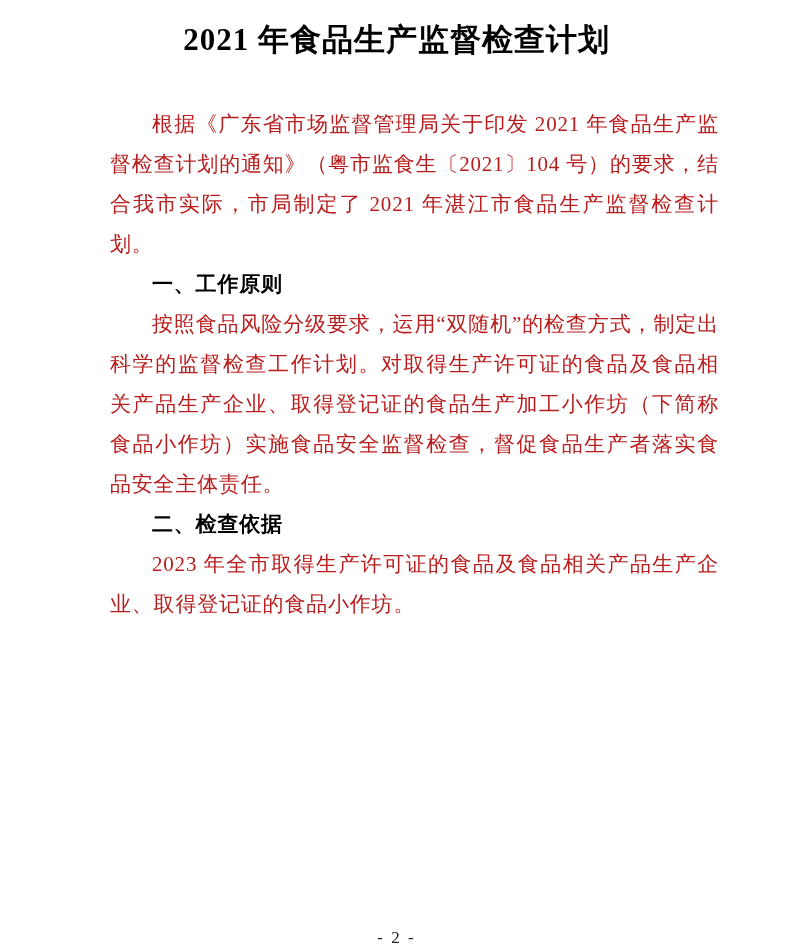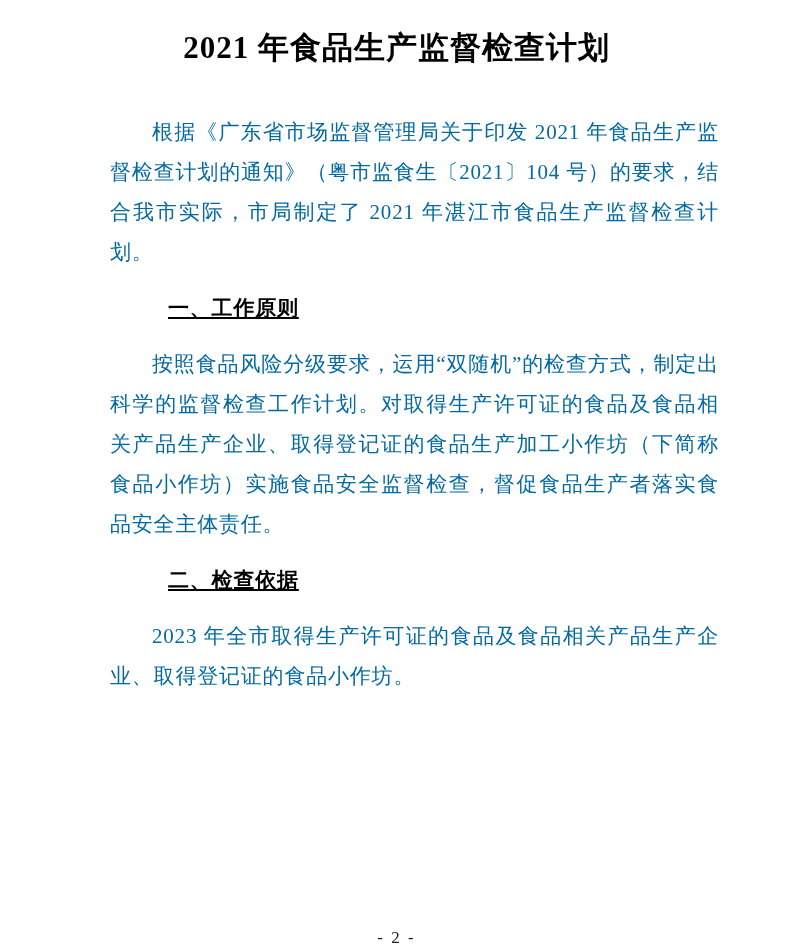--- a/index.html
+++ b/index.html
@@ -11,21 +11,21 @@
     position: relative;
     width: 793px;
     height: 952px;
     margin: 0 auto;
     background: #ffffff;
     color: #111111;
     overflow: hidden;
     font-family: "Liberation Serif", "DejaVu Serif", serif;
   }
   .doc-title {
-    margin: 8px;
+    margin: 0;
     padding-top: 20px;
     text-align: center;
     font-family: "Liberation Serif", "DejaVu Serif", serif;
     font-weight: bold;
     font-size: 31px;
     line-height: 40px;
     color: #000000;
     letter-spacing: 1px;
   }
   .content {
@@ -35,33 +35,32 @@
     padding-right: 74px;
   }
   .para {
     margin: 0;
     font-size: 21px;
     line-height: 40px;
     letter-spacing: 0.8px;
     text-align: justify;
     text-justify: inter-ideograph;
     text-indent: 2em;
-    color: #0369a1;
+    color: #b91c1c;
     font-family: "Liberation Serif", "DejaVu Serif", serif;
   }
   .heading {
-    margin: 16px;
+    margin: 0;
     font-size: 21px;
     line-height: 40px;
     letter-spacing: 0.8px;
     font-weight: bold;
     text-indent: 2em;
     color: #000000;
     font-family: "Liberation Sans", "DejaVu Sans", sans-serif;
-    text-decoration: underline;
   }
   .page-number {
     position: absolute;
     left: 0;
     bottom: 4px;
     width: 100%;
     text-align: center;
     font-size: 17px;
     line-height: 20px;
     letter-spacing: 2px;

